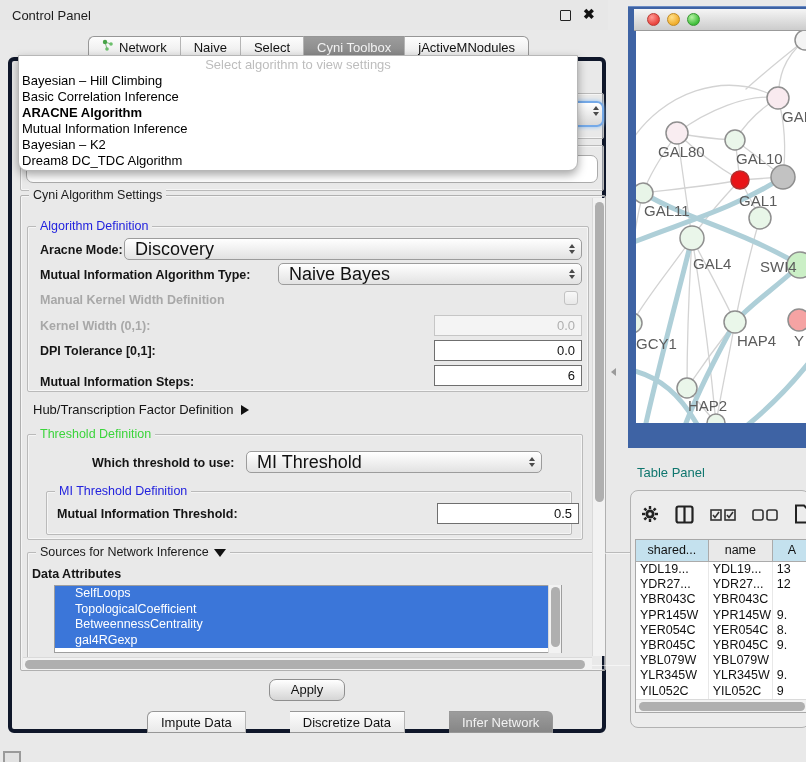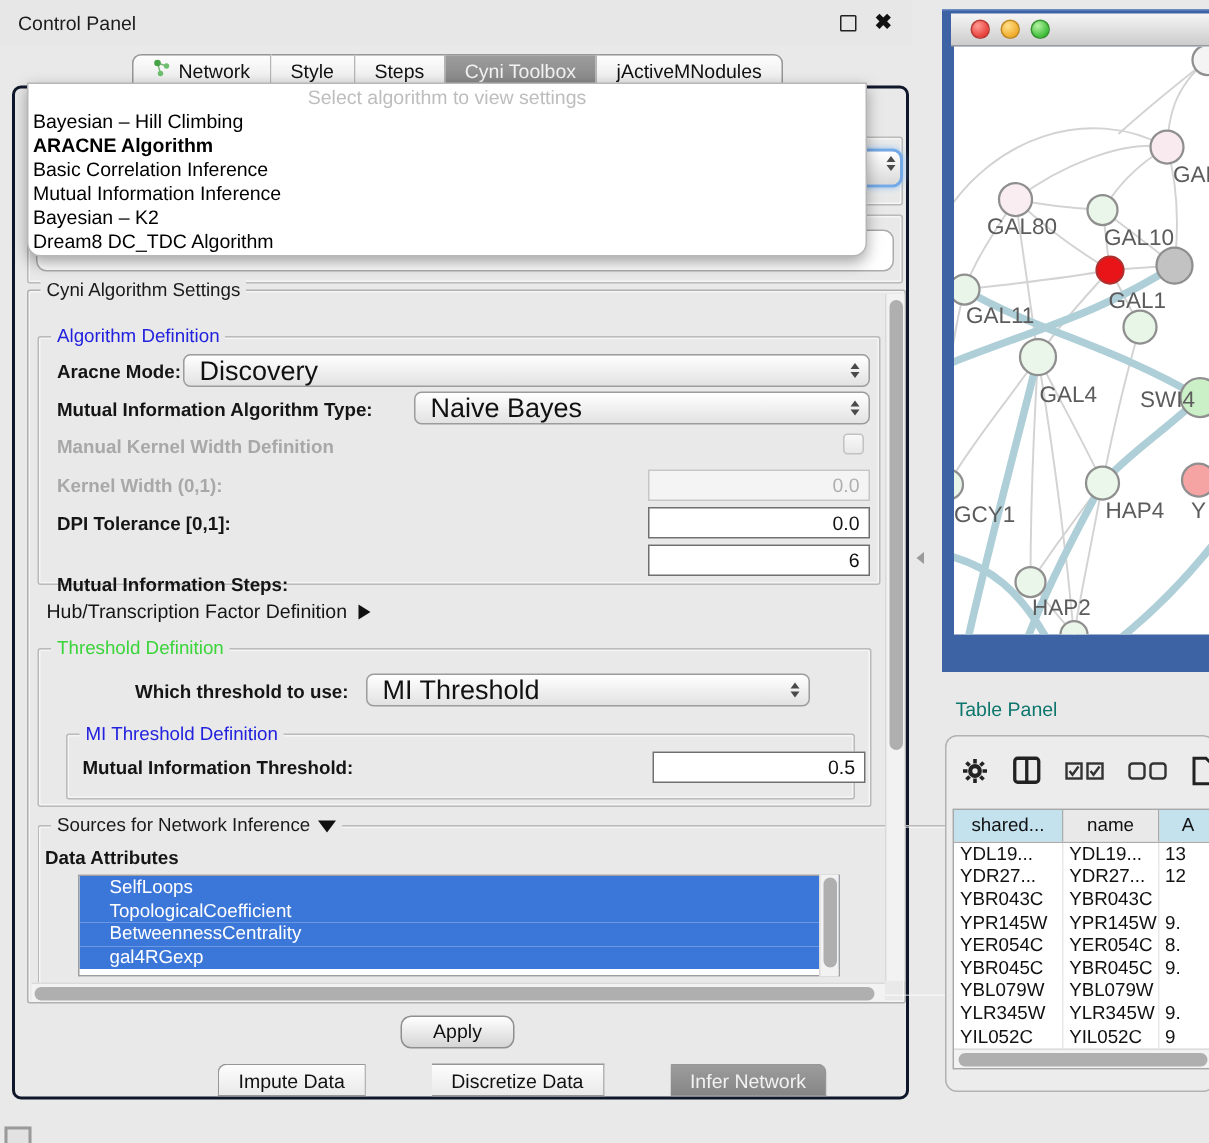--- a/index.html
+++ b/index.html
@@ -14,21 +14,21 @@
   .win-close { left:583px; top:6px; font-size:14px; font-weight:bold; color:#111; }
 
   .tabbar { display:flex; height:22px; }
   .tabbar .tab { display:flex; align-items:center; gap:5px; padding:0 13px; font-size:13px; color:#111;
     background:linear-gradient(#FDFDFD,#E9E9E9); border-top:1px solid #979797; border-bottom:1px solid #979797; border-right:1px solid #B5B5B5; }
   .tabbar .tab:first-child { border-left:1px solid #979797; border-radius:6px 0 0 0; }
   .tabbar .tab:last-child { border-right:1px solid #979797; border-radius:0 6px 0 0; }
   .tabbar .tab.selected { background:linear-gradient(#9C9C9C,#868686); color:#F2F2F2; }
 
   .cp-content { left:8px; top:57px; width:598px; height:676px; background:#E9E9E9;
-    border:2px solid #0f172a; border-radius:6px; }
+    border:4px solid #0f172a; border-radius:6px; }
 
   
   .gbox { position:absolute; border:1px solid #BABABA; border-radius:2px; box-shadow:inset 0 0 0 1px rgba(255,255,255,.55); }
   .gtitle { position:absolute; top:-8px; left:8px; background:#E9E9E9; padding:0 4px; font-size:12.5px; color:#1a1a1a; white-space:nowrap; }
   .t-blue { color:#2222DE; }
   .t-green { color:#3BD43B; }
 
   .lbl { position:absolute; font-size:12.5px; font-weight:bold; color:#151515; white-space:nowrap; }
   .lbl.dis { color:#A8A8A8; }
 
@@ -102,24 +102,24 @@
       <span><svg width="12" height="13" viewBox="0 0 12 13">
           <line x1="3" y1="3" x2="9" y2="5" stroke="#7FB77F" stroke-width="1"></line>
           <line x1="3" y1="3" x2="5" y2="10" stroke="#7FB77F" stroke-width="1"></line>
           <circle cx="3" cy="3" r="2.2" fill="#47A347"></circle>
           <circle cx="9" cy="5" r="1.8" fill="#6CBF6C"></circle>
           <circle cx="5" cy="10" r="1.8" fill="#6CBF6C"></circle>
         </svg></span>
       <span>Network</span>
     </div>
     <div class="tab">
-      <span>Style</span>
+      <span>Naive</span>
     </div>
     <div class="tab">
-      <span>Steps</span>
+      <span>Select</span>
     </div>
     <div class="tab selected">
       <span>Cyni Toolbox</span>
     </div>
     <div class="tab">
       <span>jActiveMNodules</span>
     </div>
   </div>
 
 <div class="abs cp-content">
@@ -160,21 +160,21 @@
 
       <span class="lbl dis" style="left:12px; top:66px;">Manual Kernel Width Definition</span>
       <span class="checkbox" style="left:536px; top:64px;"></span>
 
       <span class="lbl dis" style="left:12px; top:92px;">Kernel Width (0,1):</span>
       <input class="field dis" style="left: 406px; top: 88px; width: 148px;" readonly="" value="0.0">
 
       <span class="lbl" style="left:12px; top:117px;">DPI Tolerance [0,1]:</span>
       <input class="field" style="left: 406px; top: 113px; width: 148px;" readonly="" value="0.0">
 
-      <span class="lbl" style="left:12px; top:158px;">Mutual Information Steps:</span>
+      <span class="lbl" style="left:12px; top:148px;">Mutual Information Steps:</span>
       <input class="field" style="left: 406px; top: 138px; width: 148px;" readonly="" value="6">
     </div>
 
     <span class="lbl" style="left:12px; top:206px; font-weight:normal; font-size:13px;">
       <span>Hub/Transcription Factor Definition</span><span class="hub-tri"></span>
     </span>
 
     <div class="gbox" style="left:6px; top:238px; width:556px; height:106px;">
       <span class="gtitle t-green">Threshold Definition</span>
 
@@ -230,22 +230,22 @@
       <div class="tab selected">
         <span>Infer Network</span>
       </div>
     </div>
 </div>
 
 <div class="abs popup">
   <div class="pop-head">Select algorithm to view settings</div>
   <div>
       <div class="pop-item">Bayesian – Hill Climbing</div>
+      <div class="pop-item">Basic Correlation Inference</div>
       <div class="pop-item bold">ARACNE Algorithm</div>
-      <div class="pop-item">Basic Correlation Inference</div>
       <div class="pop-item">Mutual Information Inference</div>
       <div class="pop-item">Bayesian – K2</div>
       <div class="pop-item">Dream8 DC_TDC Algorithm</div>
     </div>
 </div>
 
 <div class="abs split-arrow"></div>
 
 <div class="abs net-frame">
   <div class="net-titlebar">

